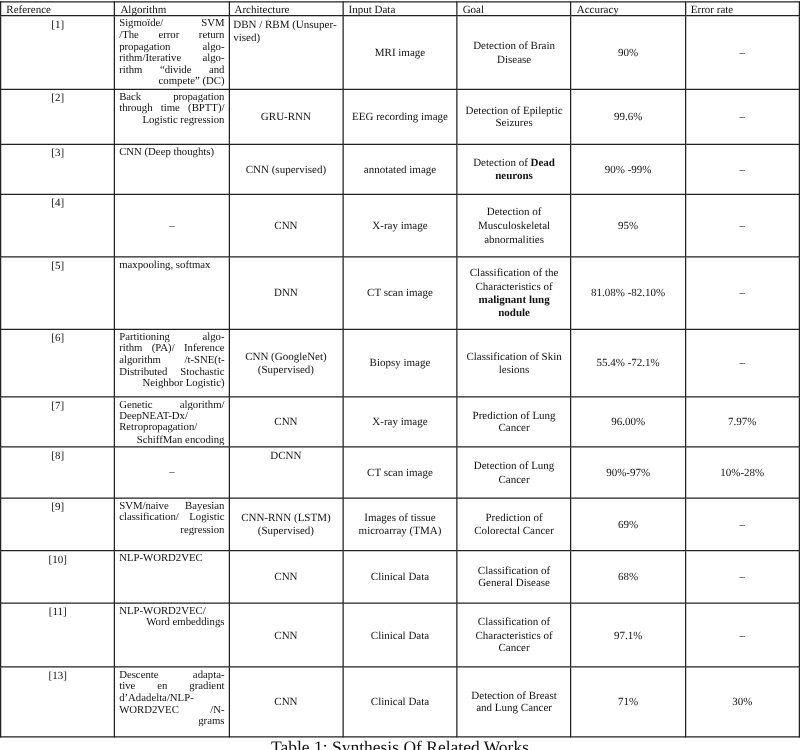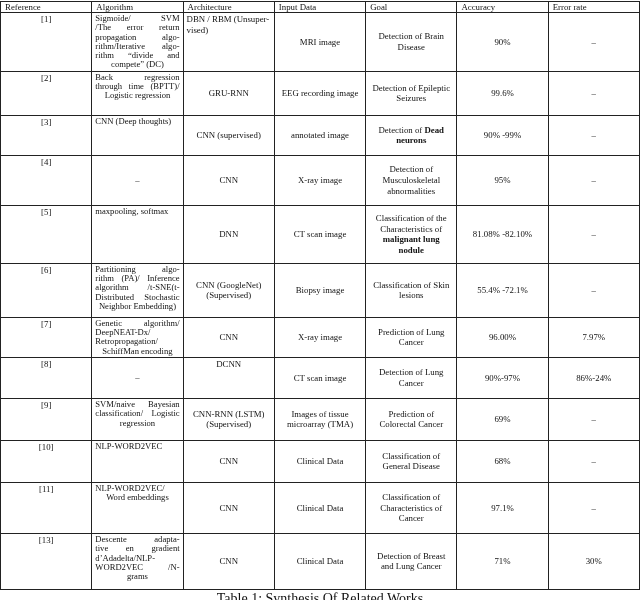--- a/index.html
+++ b/index.html
@@ -41,21 +41,21 @@
   
   td.col-0{vertical-align:top;}
   
   td.col-1{
     vertical-align:top;
     text-align:left;
     font-size:8.6px;
     line-height:9.3px;
   }
   .jl{text-align:justify;text-align-last:justify;white-space:nowrap;overflow:hidden;}
-  .jl-last{text-align:center;white-space:nowrap;overflow:hidden;}
+  .jl-last{text-align:right;white-space:nowrap;overflow:hidden;}
   
   td.pos-center{text-align:center !important;vertical-align:middle !important;}
   td.pos-top{vertical-align:top !important;}
   td.pos-top-left{vertical-align:top !important;text-align:left !important;}
   
   tbody tr:nth-child(1){height:55px;}
   tbody tr:nth-child(2){height:44px;}
   tbody tr:nth-child(3){height:40px;}
   tbody tr:nth-child(4){height:50px;}
   tbody tr:nth-child(5){height:58px;}
@@ -112,21 +112,21 @@
           </td>
           <td class="col-2 pos-top-left">DBN / RBM (Unsuper-<br>vised)</td>
           <td class="col-3">MRI image</td>
           <td class="col-4">Detection of Brain<br>Disease</td>
           <td class="col-5">90%</td>
           <td class="col-6">–</td>
         </tr>
         <tr>
           <td class="col-0">[2]</td>
           <td class="col-1">
-            <div class="jl">Back regression</div>
+            <div class="jl">Back propagation</div>
             <div class="jl">through time (BPTT)/</div>
             <div class="jl-last">Logistic regression</div>
           </td>
           <td class="col-2">GRU-RNN</td>
           <td class="col-3">EEG recording image</td>
           <td class="col-4">Detection of Epileptic<br>Seizures</td>
           <td class="col-5">99.6%</td>
           <td class="col-6">–</td>
         </tr>
         <tr>
@@ -156,21 +156,21 @@
           <td class="col-5">81.08% -82.10%</td>
           <td class="col-6">–</td>
         </tr>
         <tr>
           <td class="col-0">[6]</td>
           <td class="col-1">
             <div class="jl">Partitioning algo-</div>
             <div class="jl">rithm (PA)/ Inference</div>
             <div class="jl">algorithm /t-SNE(t-</div>
             <div class="jl">Distributed Stochastic</div>
-            <div class="jl-last">Neighbor Embedding)</div>
+            <div class="jl-last">Neighbor Logistic)</div>
           </td>
           <td class="col-2">CNN (GoogleNet)<br>(Supervised)</td>
           <td class="col-3">Biopsy image</td>
           <td class="col-4">Classification of Skin<br>lesions</td>
           <td class="col-5">55.4% -72.1%</td>
           <td class="col-6">–</td>
         </tr>
         <tr>
           <td class="col-0">[7]</td>
           <td class="col-1">
@@ -185,21 +185,21 @@
           <td class="col-5">96.00%</td>
           <td class="col-6">7.97%</td>
         </tr>
         <tr>
           <td class="col-0">[8]</td>
           <td class="col-1 pos-center">–</td>
           <td class="col-2 pos-top">DCNN</td>
           <td class="col-3">CT scan image</td>
           <td class="col-4">Detection of Lung<br>Cancer</td>
           <td class="col-5">90%-97%</td>
-          <td class="col-6">86%-24%</td>
+          <td class="col-6">10%-28%</td>
         </tr>
         <tr>
           <td class="col-0">[9]</td>
           <td class="col-1">
             <div class="jl">SVM/naive Bayesian</div>
             <div class="jl">classification/ Logistic</div>
             <div class="jl-last">regression</div>
           </td>
           <td class="col-2">CNN-RNN (LSTM)<br>(Supervised)</td>
           <td class="col-3">Images of tissue<br>microarray (TMA)</td>

